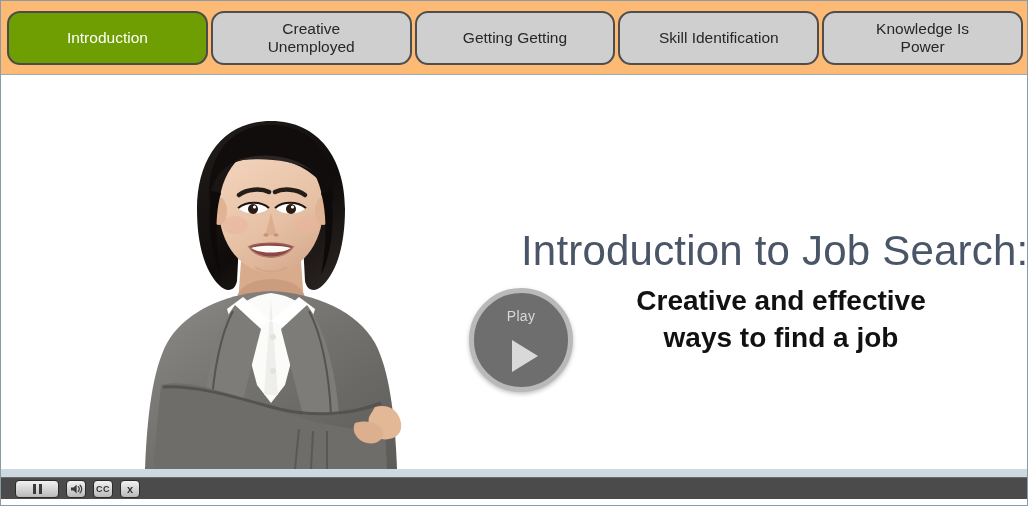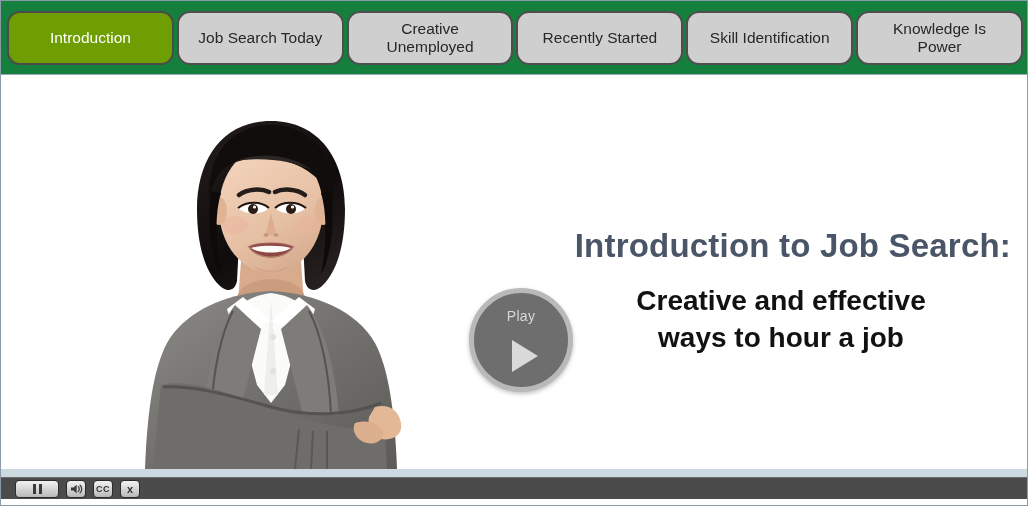--- a/index.html
+++ b/index.html
@@ -20,21 +20,21 @@
     overflow: hidden;
   }
 
   
   .tab-bar {
     position: absolute;
     left: 0; top: 0;
     width: 1028px;
     height: 74px;
     box-sizing: border-box;
-    background: #15803d;
+    background: #fdba74;
     display: flex;
     align-items: center;
     padding: 0 6px;
     gap: 3px;
     border-bottom: 1px solid #9aa9b4;
   }
   .tab {
     flex: 1 1 0;
     height: 54px;
     box-sizing: border-box;
@@ -114,22 +114,22 @@
   }
 
   
   .slide-title {
     position: absolute;
     left: 520px;
     top: 152px;
     width: 490px;
     text-align: right;
     color: #4a5668;
-    font-size: 33px;
-    font-weight: bold;
+    font-size: 42px;
+    font-weight: normal;
     letter-spacing: .2px;
     white-space: nowrap;
   }
   .slide-subtitle {
     position: absolute;
     left: 590px;
     top: 144px;
     width: 380px;
     text-align: center;
     color: #111111;
@@ -204,28 +204,25 @@
 </head>
 <body>
 
 <div class="app-frame">
 
   <div class="tab-bar">
     <div class="tab is-active">
       <span class="tab-label">Introduction</span>
     </div>
     <div class="tab">
-      <span class="tab-label">Job Search Today</span>
-    </div>
-    <div class="tab">
       <span class="tab-label">Creative
 Unemployed</span>
     </div>
     <div class="tab">
-      <span class="tab-label">Recently Started</span>
+      <span class="tab-label">Getting Getting</span>
     </div>
     <div class="tab">
       <span class="tab-label">Skill Identification</span>
     </div>
     <div class="tab">
       <span class="tab-label">Knowledge Is
 Power</span>
     </div>
   </div>
 
@@ -346,21 +343,21 @@
       </svg>
     </div>
 
     <div class="play-button">
       <span class="play-label">Play</span>
       <span class="play-triangle"></span>
     </div>
 
     <div class="slide-title">Introduction to Job Search:</div>
     <div class="slide-subtitle">Creative and effective
-ways to hour a job</div>
+ways to find a job</div>
   </div>
 
   <div class="bottom-strip"></div>
 
   <div class="toolbar">
 
     <div class="ctl ctl-pause">
       <span class="pause-bars">
           <i></i>
           <i></i>

